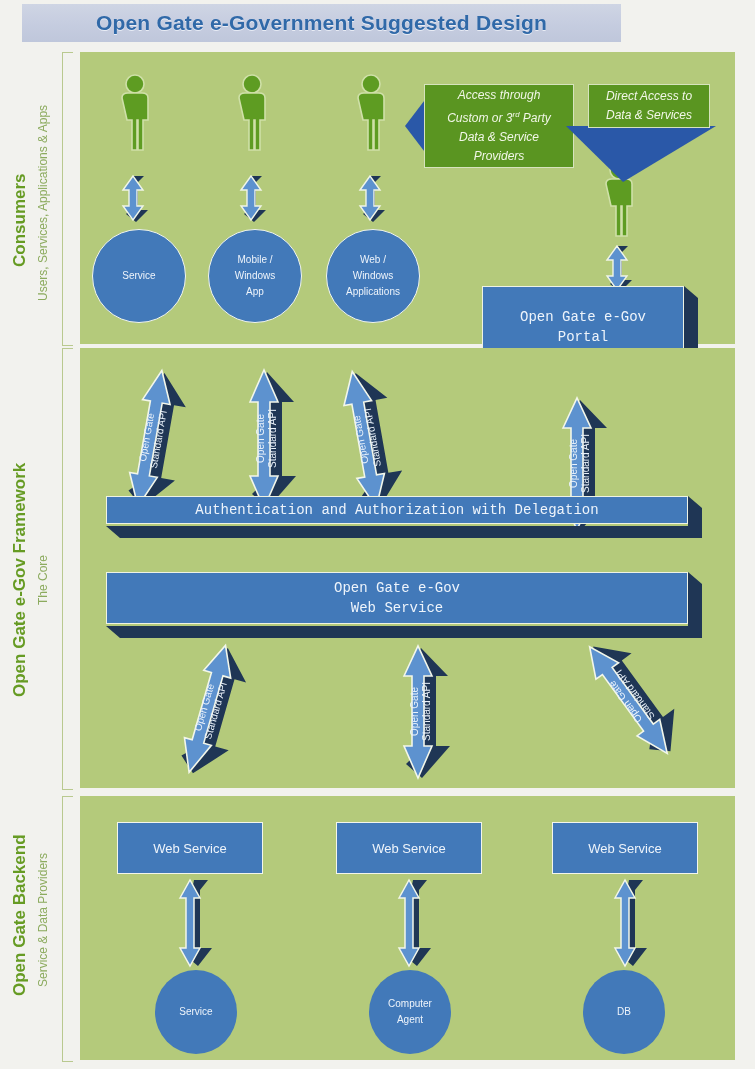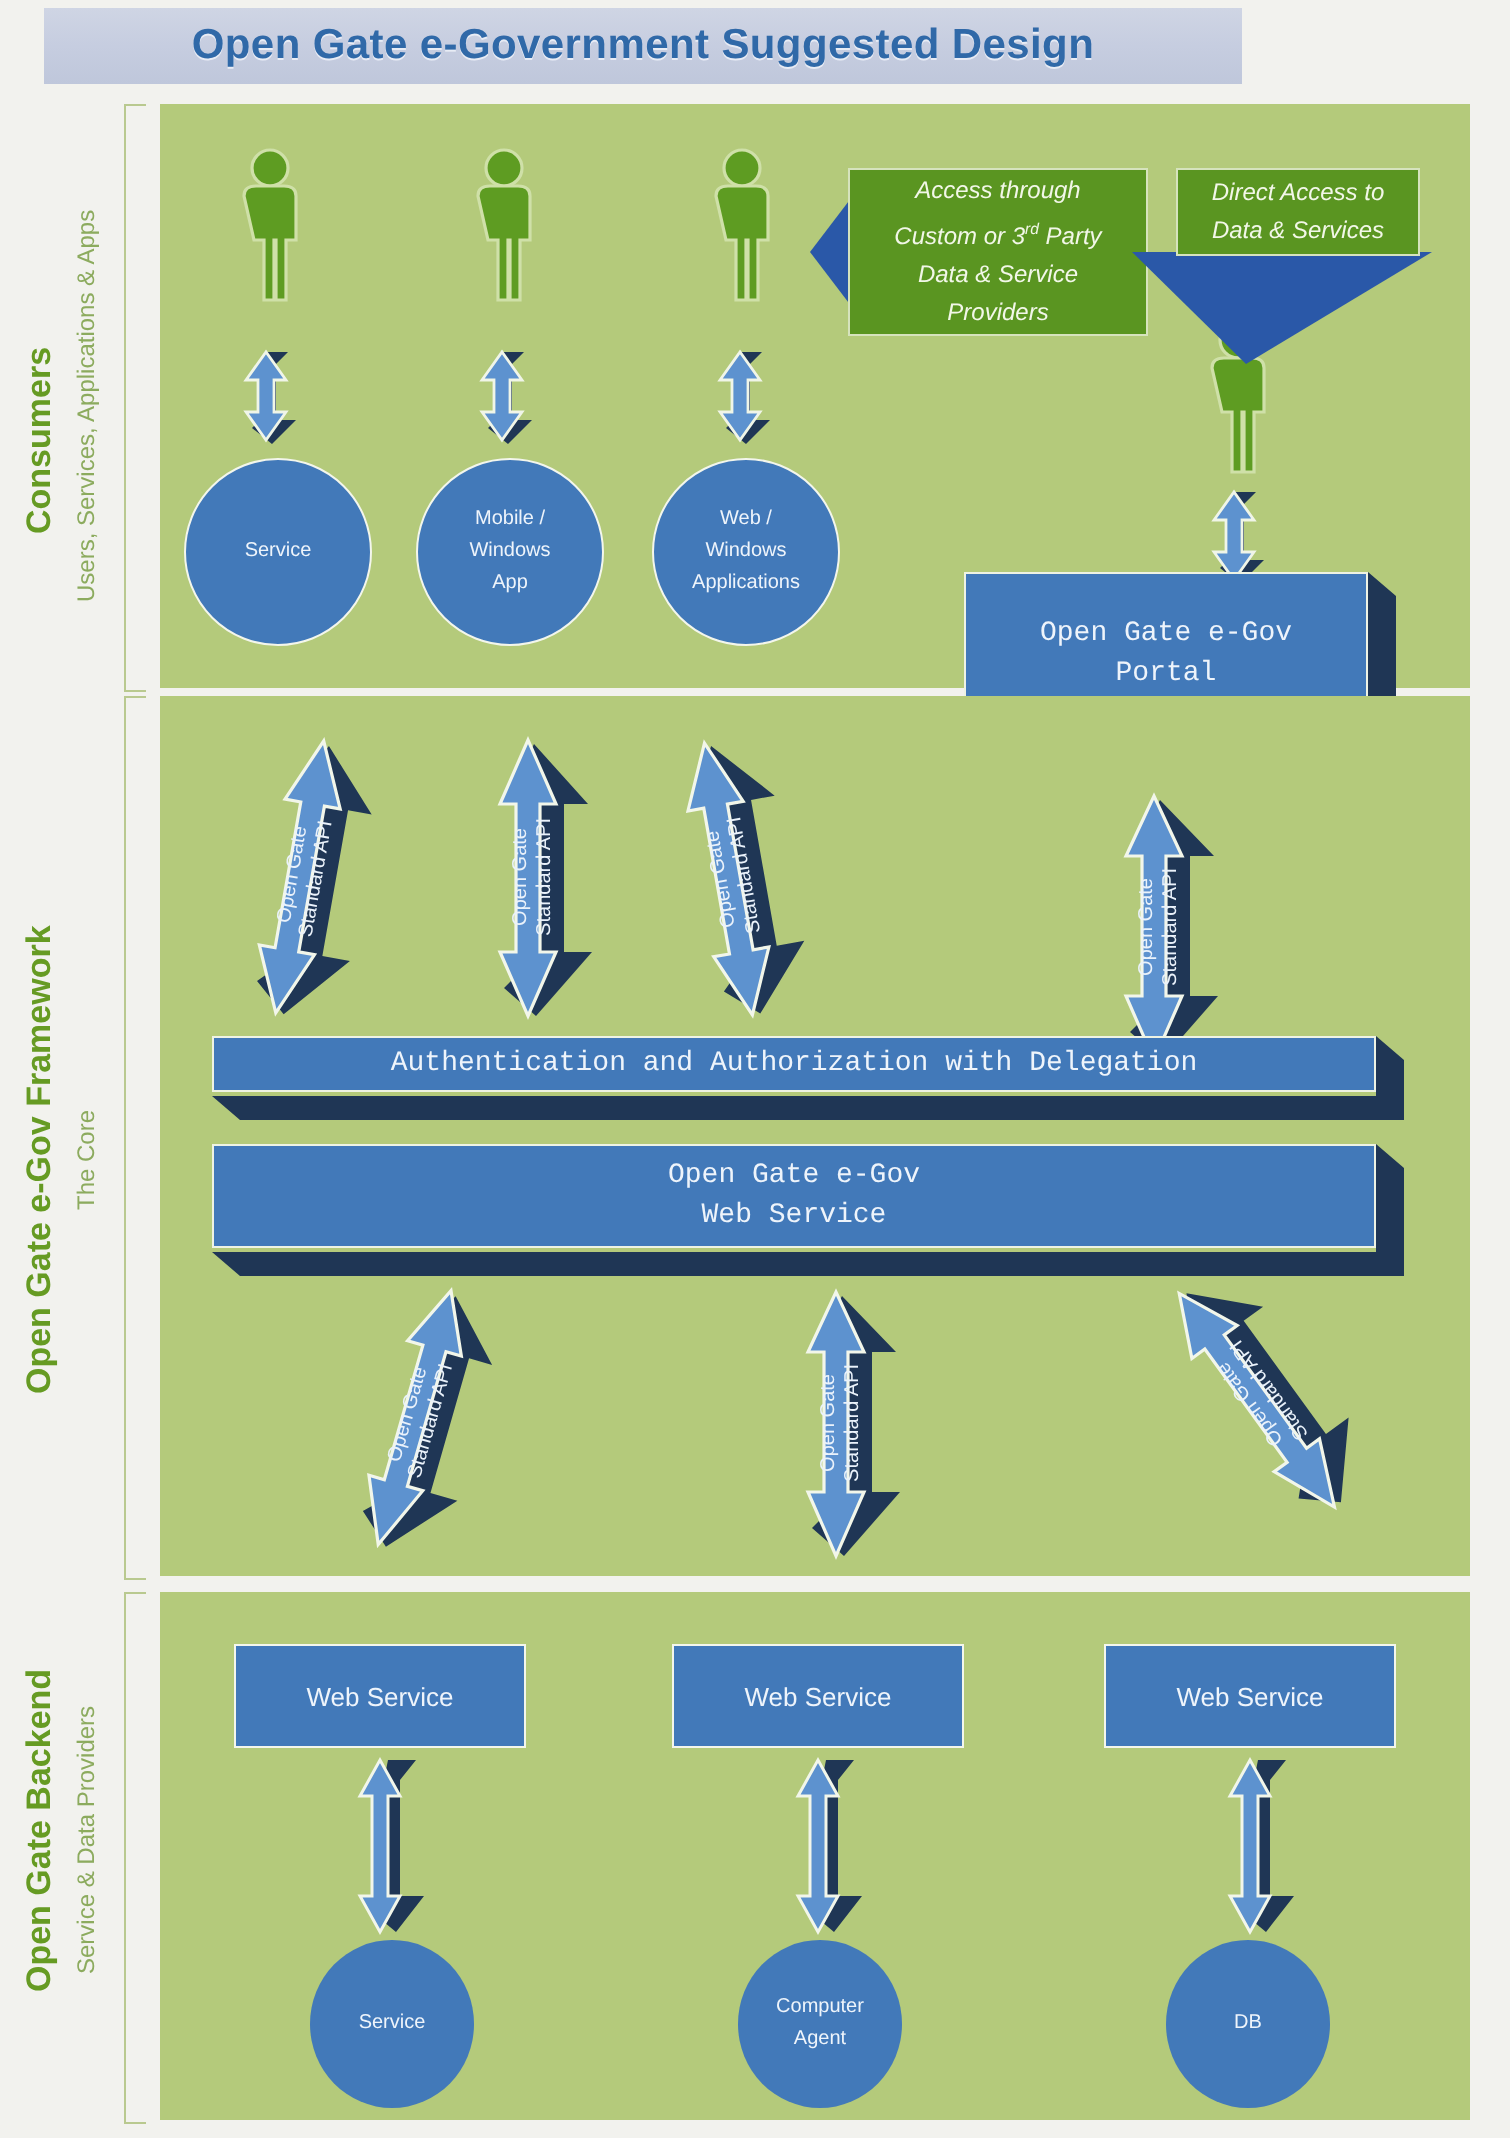--- a/index.html
+++ b/index.html
@@ -222,21 +222,21 @@
   <svg width="110" height="150" viewBox="0 0 110 150">
     <path d="M55 12 L82 40 L70 40 L70 110 L84 110 L56 142 L40 128 L50 118 L50 36 L44 32 Z" fill="#1f3655"></path>
     <path d="M38 40 L52 10 L66 40 L58 40 L58 110 L66 110 L52 142 L38 110 L46 110 L46 40 Z" fill="#5d92cf" stroke="#f2f6ea" stroke-width="1.6"></path>
   </svg>
   <div class="arrow-label small">
     <span>Open Gate
 Standard API</span>
   </div>
 </div>
 
-<div class="box3d" style="left:106px;top:518px;width:596px;height:42px;">
+<div class="box3d" style="left:106px;top:496px;width:596px;height:42px;">
   <svg style="position:absolute;left:0;top:0;" width="596" height="42" viewBox="0 0 596 42">
     <path d="M582 0 L596 12 L596 42 L14 42 L0 30 L582 30 Z" fill="#1f3655"></path>
   </svg>
   <div class="face">Authentication and Authorization with Delegation</div>
 </div>
 
 <div class="box3d" style="left:106px;top:572px;width:596px;height:66px;">
   <svg style="position:absolute;left:0;top:0;" width="596" height="66" viewBox="0 0 596 66">
     <path d="M582 0 L596 12 L596 66 L14 66 L0 54 L582 54 Z" fill="#1f3655"></path>
   </svg>

